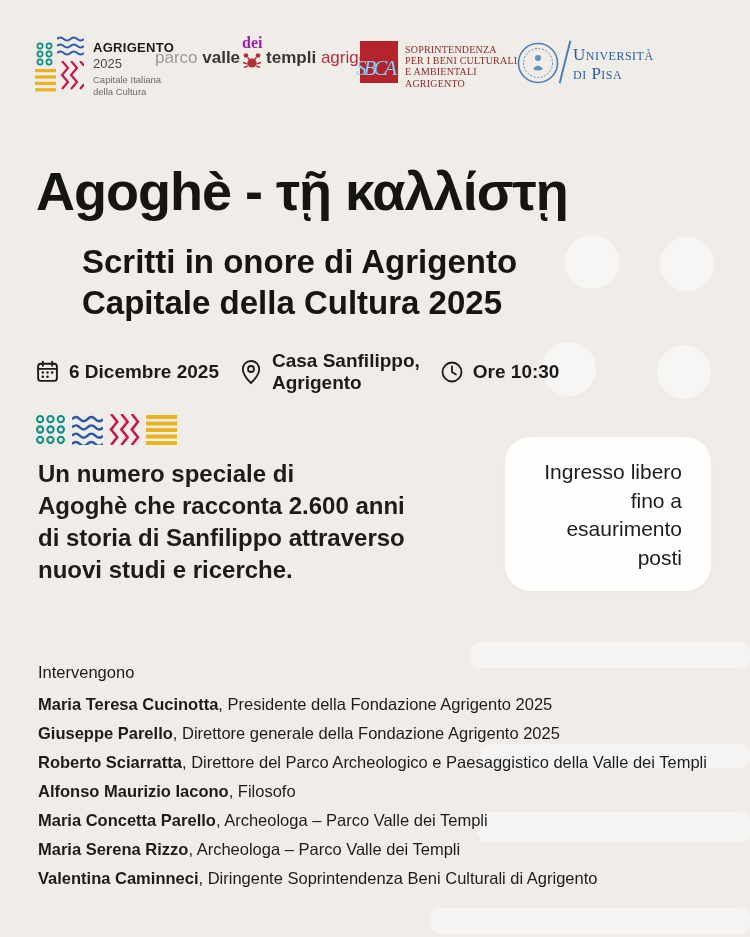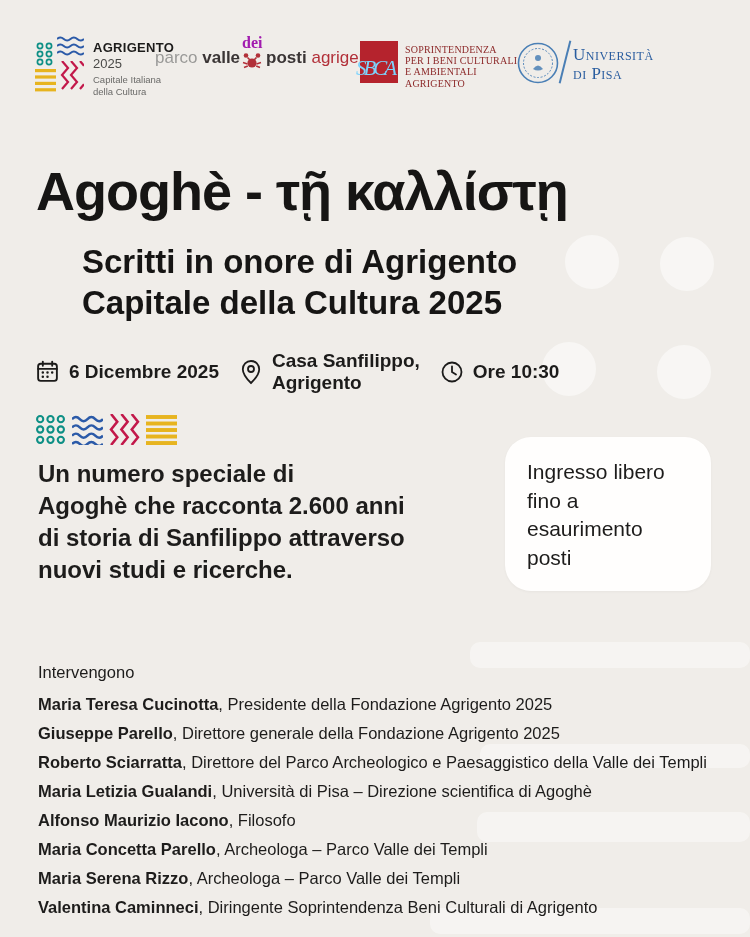--- a/index.html
+++ b/index.html
@@ -80,21 +80,21 @@
   #description {
     position:absolute; left:38px; top:458px; width:460px;
     font-size:24px; font-weight:bold; line-height:1.33; color:#1d1c1b;
   }
   
   #card {
     position:absolute; left:505px; top:437px; width:206px; height:154px;
     background:#fffefd; border-radius:26px; padding:21px 22px;
     box-shadow:0 1px 3px rgba(0,0,0,0.04);
   }
-  #card .txt { font-size:21px; line-height:1.36; color:#1d1c1b; width:155px; }
+  #card .txt { font-size:21px; line-height:1.36; color:#1d1c1b; width:155px;text-align:right; }
   
   #speakers { position:absolute; left:38px; top:636px; width:685px; }
   #speakers .heading { font-size:16.5px; margin-bottom:12px; color:#1d1c1b;margin-top:27px; }
   #speakers p { font-size:16.5px; line-height:1.33; margin-bottom:7px; color:#1d1c1b; }
   #speakers strong { font-weight:bold; }
 </style>
 </head>
 <body>
 
 <div class="donut" style="left:565px; top:235px;"></div>
@@ -156,21 +156,21 @@
   <div>
     <span class="grey">parco</span>
     <span class="dark" style="font-weight:bold">valle</span><span class="dei-wrap"><span class="dei">dei</span><svg width="22" height="22" viewBox="0 0 22 22">
           <g fill="#b23039" stroke="#b23039">
             <circle cx="11" cy="13" r="4.6" stroke="none"></circle>
             <circle cx="5" cy="5.5" r="2.3" stroke="none"></circle>
             <circle cx="17" cy="5.5" r="2.3" stroke="none"></circle>
             <path d="M6.5 7.5 L9 10 M15.5 7.5 L13 10" stroke-width="1.6" fill="none"></path>
             <path d="M6.5 14 L2 12.5 M6.8 16 L3 17.5 M15.5 14 L20 12.5 M15.2 16 L19 17.5" stroke-width="1.4" fill="none"></path>
           </g>
-        </svg></span><span class="dark" style="font-weight:bold">posti</span>
+        </svg></span><span class="dark" style="font-weight:bold">templi</span>
     <span class="red">agrigento</span>
   </div>
 </div>
 
 <div class="logo" id="logo-sbca">
   <div class="sbca-square">
     <span>SBCA</span>
   </div>
   <div class="sbca-text">
     <div>SOPRINTENDENZA</div>
@@ -279,18 +279,17 @@
 
 <div id="card">
   <div class="txt">Ingresso libero fino a esaurimento posti</div>
 </div>
 
 <div id="speakers">
   <div class="heading">Intervengono</div>
   <p><strong>Maria Teresa Cucinotta</strong><span>, Presidente della Fondazione Agrigento 2025</span></p>
   <p><strong>Giuseppe Parello</strong><span>, Direttore generale della Fondazione Agrigento 2025</span></p>
   <p><strong>Roberto Sciarratta</strong><span>, Direttore del Parco Archeologico e Paesaggistico della Valle dei Templi</span></p>
-  <p><strong>Maria Letizia Gualandi</strong><span>, Università di Pisa – Direzione scientifica di Agoghè</span></p>
   <p><strong>Alfonso Maurizio Iacono</strong><span>, Filosofo</span></p>
   <p><strong>Maria Concetta Parello</strong><span>, Archeologa – Parco Valle dei Templi</span></p>
   <p><strong>Maria Serena Rizzo</strong><span>, Archeologa – Parco Valle dei Templi</span></p>
   <p><strong>Valentina Caminneci</strong><span>, Diringente Soprintendenza Beni Culturali di Agrigento</span></p>
 </div>
 
 </body></html>

